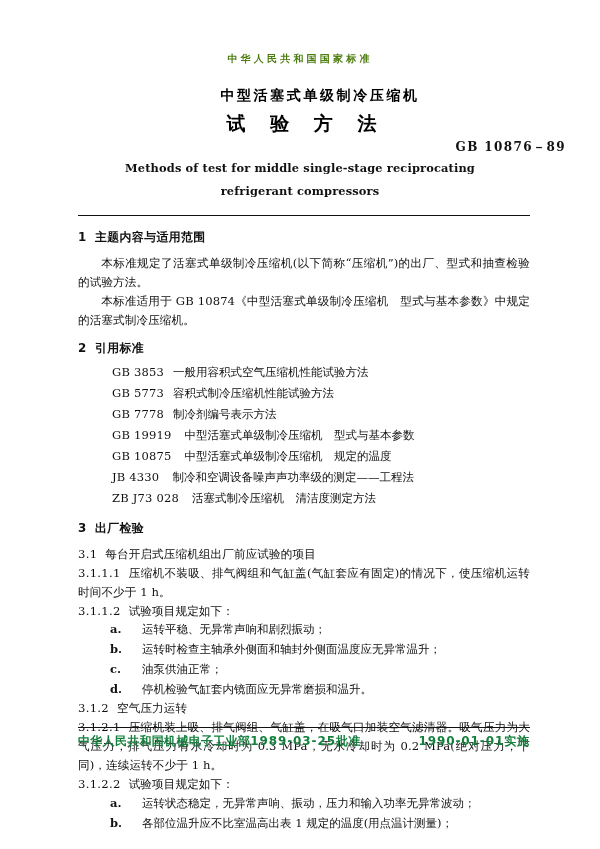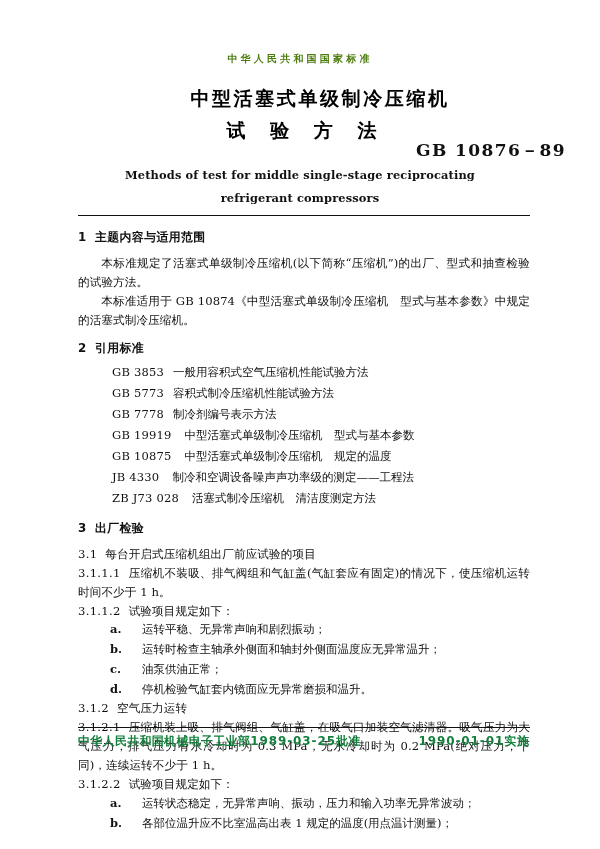--- a/index.html
+++ b/index.html
@@ -37,42 +37,42 @@
     letter-spacing: 3.2px;
     color: #4d7c0f;
   }
   .title-block {
     margin-top: 20px;
     position: relative;
   }
   .title-line1 {
     font-family: "DejaVu Sans", "Liberation Sans", sans-serif;
     font-weight: bold;
-    font-size: 19px;
+    font-size: 14px;
     letter-spacing: 2.6px;
     color: #000;
     line-height: 1.35;
     padding-left: 40px;
   }
   .title-line2 {
     font-family: "DejaVu Sans", "Liberation Sans", sans-serif;
     font-weight: bold;
     font-size: 19px;
     letter-spacing: 9px;
     color: #000;
     margin-top: 6px;
     padding-left: 12px;
   }
   .std-number {
     position: absolute;
     right: 34px;
     top: 53px;
     font-family: "DejaVu Serif", "Liberation Serif", serif;
     font-weight: bold;
-    font-size: 17px;
+    font-size: 12px;
     letter-spacing: 1.4px;
     color: #111;
     white-space: nowrap;
   }
   .eng-title {
     margin-top: 20px;
     font-family: "DejaVu Serif", "Liberation Serif", serif;
     font-weight: bold;
     font-size: 11.4px;
     letter-spacing: 0.15px;

